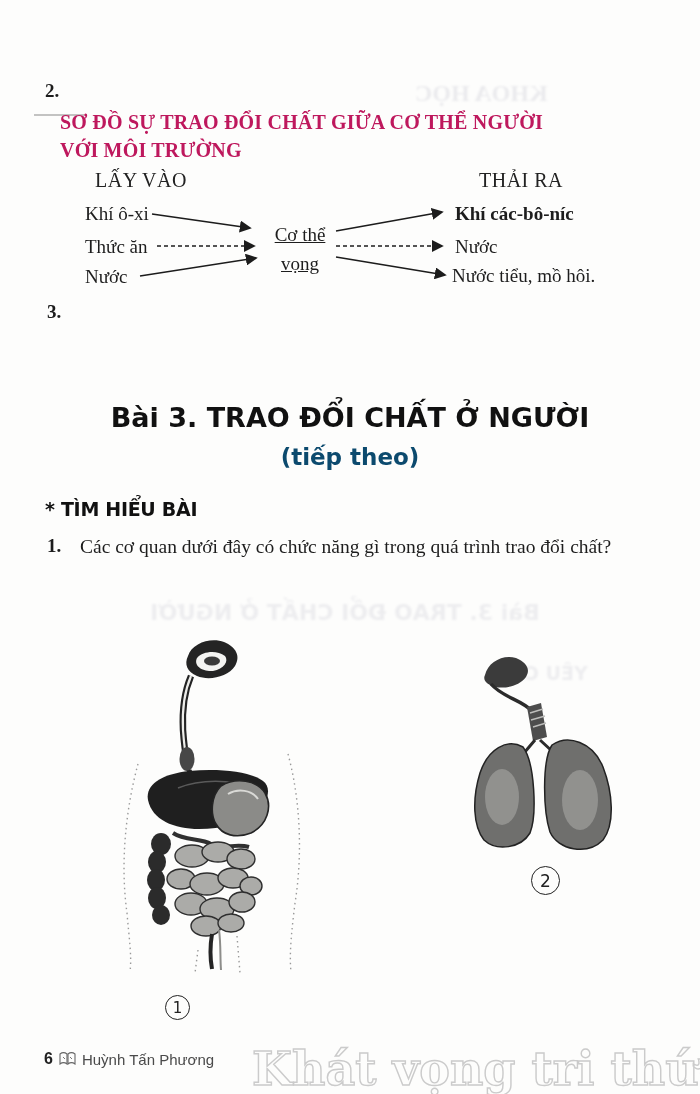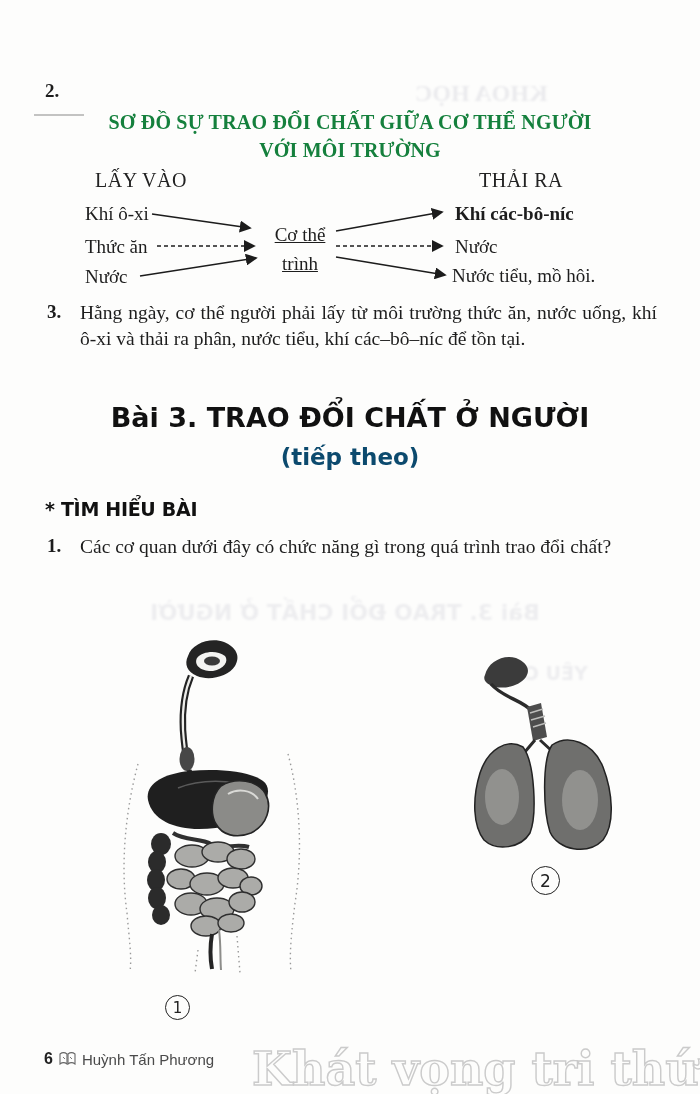--- a/index.html
+++ b/index.html
@@ -14,23 +14,23 @@
     width: 700px;
     height: 1094px;
     background: #fdfdfc;
     overflow: hidden;
   }
   .abs { position: absolute; }
 
   .item-number { font-size: 19px; font-weight: bold; }
 
   .diagram-title {
-    left: 60px; width: 580px; text-align: center;
+    left: 60px; width: 580px; 
     font-size: 20px; font-weight: bold; letter-spacing: 0.2px;
-    color: #15803d;
+    color: #be185d;
   }
   .col-header { font-size: 20px; color: #222; letter-spacing: 0.5px; }
 
   .dg-label { font-size: 19px; color: #1d1d1d; white-space: nowrap; }
   .dg-center { text-align: center; line-height: 29px; text-decoration: underline; }
 
   .para {
     font-size: 19.5px; line-height: 26px; text-align: justify;
     color: #1d1d1d;
   }
@@ -138,29 +138,28 @@
       <line x1="336" y1="62" x2="445" y2="80" marker-end="url(#arr)"></line>
     </g>
   </svg>
 
   <div class="abs dg-label" style="left:85px; top:203px;">Khí ô-xi</div>
   <div class="abs dg-label" style="left:85px; top:236px;">Thức ăn</div>
   <div class="abs dg-label" style="left:85px; top:266px;">Nước</div>
 
   <div class="abs dg-label dg-center" style="left:255px; top:220px; width:90px;">
     <div>Cơ thể</div>
-    <div>trình</div>
+    <div>vọng</div>
   </div>
 
   <div class="abs dg-label" style="left:455px; top:203px;font-weight:bold;">Khí các-bô-níc</div>
   <div class="abs dg-label" style="left:455px; top:236px;">Nước</div>
   <div class="abs dg-label" style="left:452px; top:265px;">Nước tiểu, mồ hôi.</div>
 
   <div class="abs item-number" style="left:47px; top:301px;">3.</div>
-  <div class="abs para" style="left:80px; top:300px; width:577px;">Hằng ngày, cơ thể người phải lấy từ môi trường thức ăn, nước uống, khí ô-xi và thải ra phân, nước tiểu, khí các–bô–níc để tồn tại.</div>
 
   <div class="abs lesson-title" style="top:402px;">Bài 3. TRAO ĐỔI CHẤT Ở NGƯỜI</div>
   <div class="abs lesson-subtitle" style="top:444px;">(tiếp theo)</div>
 
   <div class="abs section-heading" style="left:45px; top:498px;">* TÌM HIỂU BÀI</div>
 
   <div class="abs item-number" style="left:47px; top:535px;">1.</div>
   <div class="abs para" style="left:80px; top:534px; width:565px;">Các cơ quan dưới đây có chức năng gì trong quá trình trao đổi chất?</div>
 
   <svg class="abs" style="left:60px; top:628px;" width="300" height="345" viewBox="0 0 300 345">

